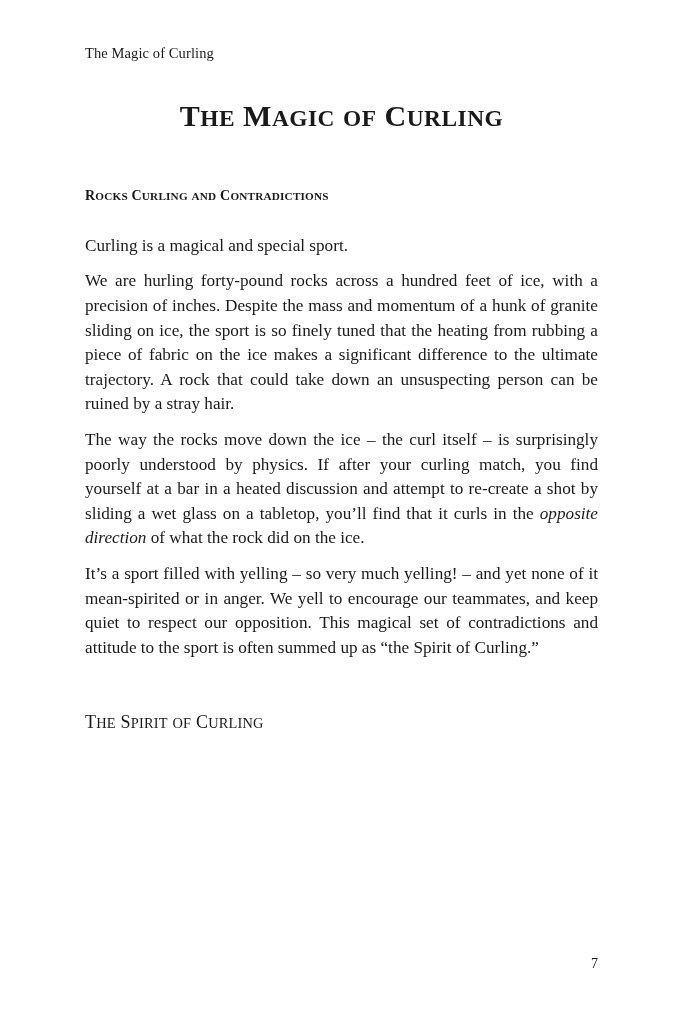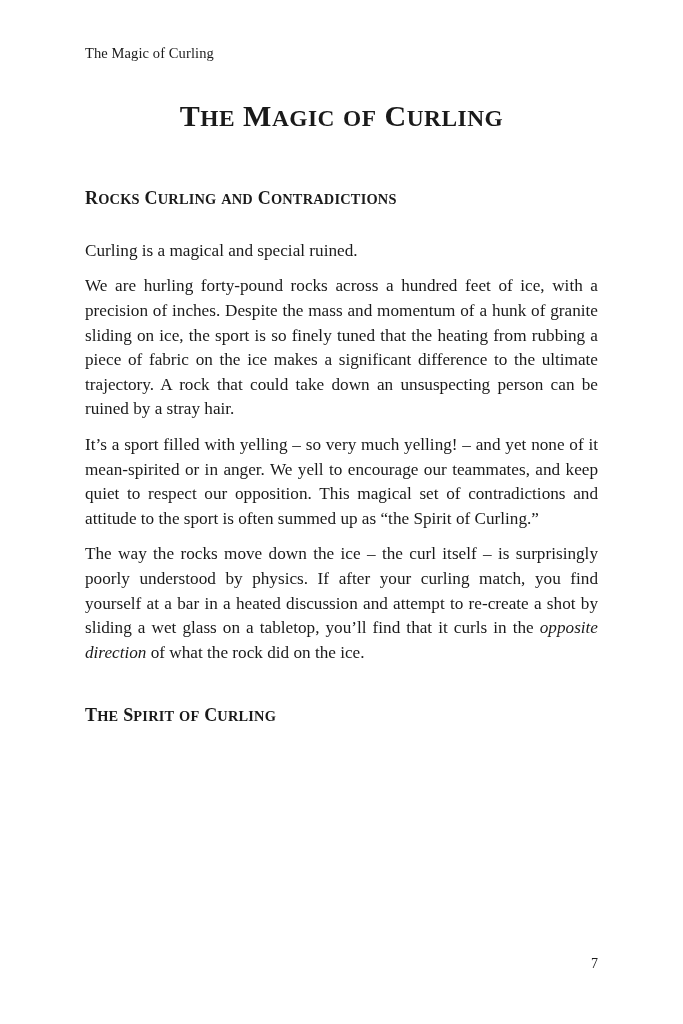--- a/index.html
+++ b/index.html
@@ -44,32 +44,32 @@
   }
   .sc .cap {
     font-size: 1em;
   }
   .sc .rest {
     font-size: 0.78em;
   }
   .section-head {
     font-family: "Liberation Serif", serif;
     font-weight: bold;
-    font-size: 18px;
+    font-size: 14px;
     margin: 0 0 30px 0;
     letter-spacing: 0.2px;
   }
   .section-head .rest {
     font-size: 0.80em;
   }
   .section-head-2 {
     font-family: "Liberation Serif", serif;
-    font-weight: bold;
+    font-weight: normal;
     font-size: 18px;
-    margin: 40px 0 30px 0;
+    margin: 52px 0 30px 0;
     letter-spacing: 0.2px;
   }
   .section-head-2 .rest {
     font-size: 0.80em;
   }
   p.body {
     font-size: 17.2px;
     line-height: 1.43;
     text-align: justify;
     margin: 0 0 11px 0;
@@ -107,28 +107,28 @@
 
   <h2 class="section-head">
     <span class="sc">
       <span class="cap">R</span><span class="rest">ocks</span>
       <span class="cap">C</span><span class="rest">urling</span>
       <span class="rest">and</span>
       <span class="cap">C</span><span class="rest">ontradictions</span>
     </span>
   </h2>
 
-  <p class="body first">Curling is a magical and special ruined.</p>
+  <p class="body first">Curling is a magical and special sport.</p>
   <p class="body">We are hurling forty-pound rocks across a hundred feet of ice, with a precision of inches. Despite the mass and momentum of a hunk of granite sliding on ice, the sport is so finely tuned that the heating from rubbing a piece of fabric on the ice makes a significant difference to the ultimate trajectory. A rock that could take down an unsuspecting person can be ruined by a stray hair.</p>
-
-  <p class="body">It’s a sport filled with yelling – so very much yelling! – and yet none of it mean-spirited or in anger. We yell to encourage our teammates, and keep quiet to respect our opposition. This magical set of contradictions and attitude to the sport is often summed up as “the Spirit of Curling.”</p>
 
   <p class="body">
     <span>The way the rocks move down the ice – the curl itself – is surprisingly poorly understood by physics. If after your curling match, you find yourself at a bar in a heated discussion and attempt to re-create a shot by sliding a wet glass on a tabletop, you’ll find that it curls in the </span><em>opposite direction</em><span> of what the rock did on the ice.</span>
   </p>
+
+  <p class="body">It’s a sport filled with yelling – so very much yelling! – and yet none of it mean-spirited or in anger. We yell to encourage our teammates, and keep quiet to respect our opposition. This magical set of contradictions and attitude to the sport is often summed up as “the Spirit of Curling.”</p>
 
   <h2 class="section-head-2">
     <span class="sc">
       <span class="cap">T</span><span class="rest">he</span>
       <span class="cap">S</span><span class="rest">pirit</span>
       <span class="rest">of</span>
       <span class="cap">C</span><span class="rest">urling</span>
     </span>
   </h2>
 

